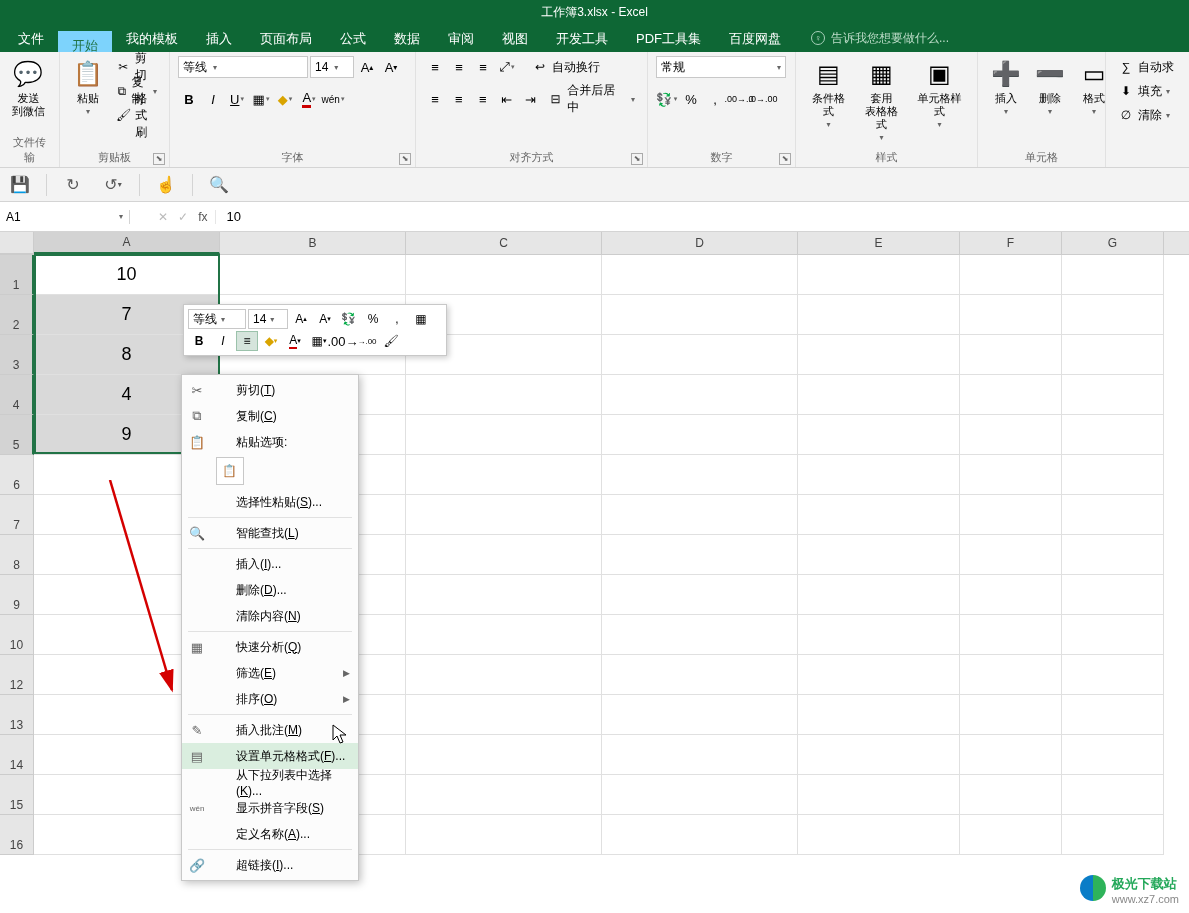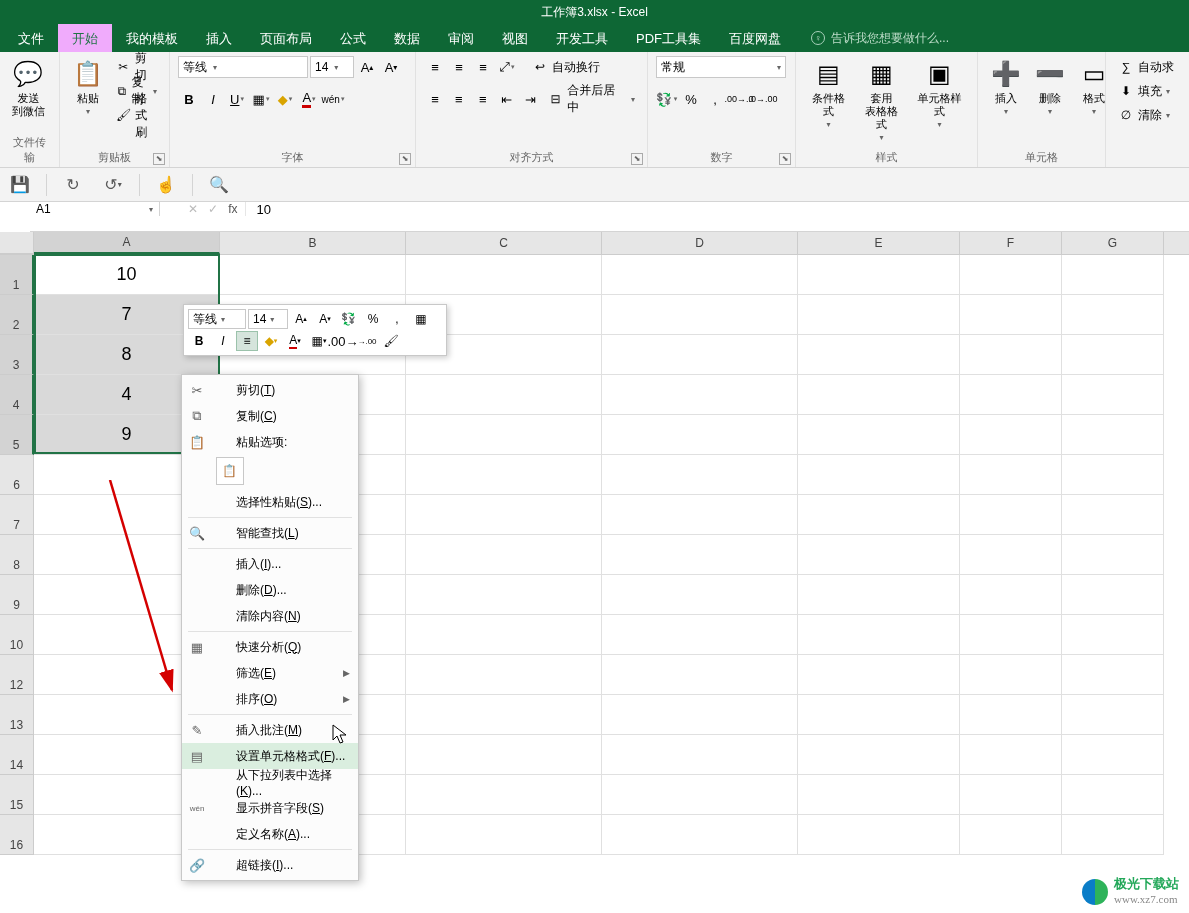--- a/index.html
+++ b/index.html
@@ -5,21 +5,21 @@
 * { box-sizing: border-box; margin: 0; padding: 0; }
 body { font-family: "Microsoft YaHei", Arial, sans-serif; font-size: 12px; background: #fff; overflow: hidden; width: 1189px; height: 913px; position: relative; }
 
 
 .titlebar { background: #0e6735; height: 24px; color: #fff; display: flex; align-items: center; justify-content: center; font-size: 12px; }
 .titlebar .title { color: #fff; }
 
 
 .tabstrip { background: #0e6735; height: 28px; display: flex; align-items: stretch; padding-left: 4px; }
 .tabstrip .tab { padding: 6px 14px; color: #fff; cursor: pointer; font-size: 13px; }
-.tabstrip .tab.active { background: #f0abfc; color: #217346; }
+.tabstrip .tab.active { background: #7dd3fc; color: #217346; margin-top: 7px; }
 .tabstrip .tell-me { margin-left: 16px; color: #bcdcc8; display: flex; align-items: center; gap: 6px; font-size: 12px; }
 .tell-me-icon { width: 14px; height: 14px; border: 1px solid #a8d0ba; border-radius: 50%; display: inline-flex; align-items: center; justify-content: center; font-size: 9px; }
 
 
 .ribbon { background: #f3f3f3; border-bottom: 1px solid #d4d4d4; height: 116px; display: flex; }
 .ribbon-group { border-right: 1px solid #e1e1e1; padding: 4px 8px 2px 8px; display: flex; flex-direction: column; justify-content: space-between; }
 .ribbon-group .group-content { display: flex; gap: 4px; align-items: flex-start; flex: 1; }
 .ribbon-group .group-label { text-align: center; font-size: 11px; color: #666; padding-top: 2px; position: relative; }
 .ribbon-group .group-label .dlg-launcher { position: absolute; right: -4px; bottom: 0; width: 12px; height: 12px; border: 1px solid #aaa; font-size: 8px; line-height: 10px; text-align: center; color: #666; }
 
@@ -38,21 +38,21 @@
 .font-sel .dd { font-size: 8px; color: #666; }
 .sq-btn { width: 22px; height: 22px; border: 1px solid transparent; display: inline-flex; align-items: center; justify-content: center; cursor: pointer; font-size: 13px; }
 .sq-btn .dd-arrow { font-size: 7px; margin-left: 1px; color: #666; }
 
 
 .qat { background: #f3f3f3; border-bottom: 1px solid #d4d4d4; height: 34px; display: flex; align-items: center; padding: 0 6px; gap: 12px; }
 .qat .qat-btn { width: 28px; height: 26px; display: inline-flex; align-items: center; justify-content: center; cursor: pointer; color: #5a5a5a; font-size: 16px; }
 .qat .sep { width: 1px; height: 22px; background: #d4d4d4; }
 
 
-.formula-bar { border-bottom: 1px solid #d4d4d4; height: 30px; display: flex; align-items: flex-start; background: #fff; margin-left: 30px; }
+.formula-bar { border-bottom: 1px solid #d4d4d4; height: 30px; display: flex; align-items: center; background: #fff; }
 .name-box { width: 130px; border-right: 1px solid #d4d4d4; display: flex; align-items: center; padding: 0 6px; gap: 6px; font-size: 12px; }
 .name-box .dd { font-size: 8px; color: #666; margin-left: auto; }
 .fb-btns { display: flex; align-items: center; padding: 0 8px; gap: 10px; color: #bbb; border-right: 1px solid #e6e6e6; }
 .fb-input { flex: 1; display: flex; align-items: center; padding: 0 10px; font-size: 13px; }
 
 
 .grid-wrap { position: relative; }
 .col-headers { display: flex; background: #e6e6e6; border-bottom: 1px solid #ccc; }
 .corner { width: 34px; height: 22px; background: #e6e6e6; border-right: 1px solid #ccc; border-bottom: 1px solid #ccc; }
 .col-h { height: 22px; border-right: 1px solid #ccc; display: flex; align-items: center; justify-content: center; font-size: 12px; color: #444; background: #e6e6e6; }
@@ -87,21 +87,21 @@
 .ctx-paste-opts .pb { width: 28px; height: 28px; border: 1px solid #c8c8c8; display: inline-flex; align-items: center; justify-content: center; background: #fff; }
 .ctx-sep { height: 1px; background: #e1e1e1; margin: 2px 6px; }
 
 
 .arrow-svg { position: absolute; pointer-events: none; }
 
 
 .cursor { position: absolute; width: 16px; height: 22px; pointer-events: none; }
 
 
-.watermark { position: absolute; right: 10px; bottom: 8px; display: flex; align-items: flex-end; gap: 6px; font-size: 13px; color: #2a7; font-family: Liberation Serif, serif; }
+.watermark { position: absolute; right: 10px; bottom: 8px; display: flex; align-items: flex-start; gap: 6px; font-size: 13px; color: #2a7; }
 .watermark .wm-logo { width: 26px; height: 26px; border-radius: 50%; background: conic-gradient(#2eb35a 0 50%, #0a7dc7 50% 100%); position: relative; }
 .watermark .wm-text1 { color: #24a85a; font-weight: bold; }
 .watermark .wm-text2 { color: #888; font-size: 11px; }
 
 u.k { text-decoration: underline; }
 </style>
 </head>
 <body>
 
 <div class="titlebar">

